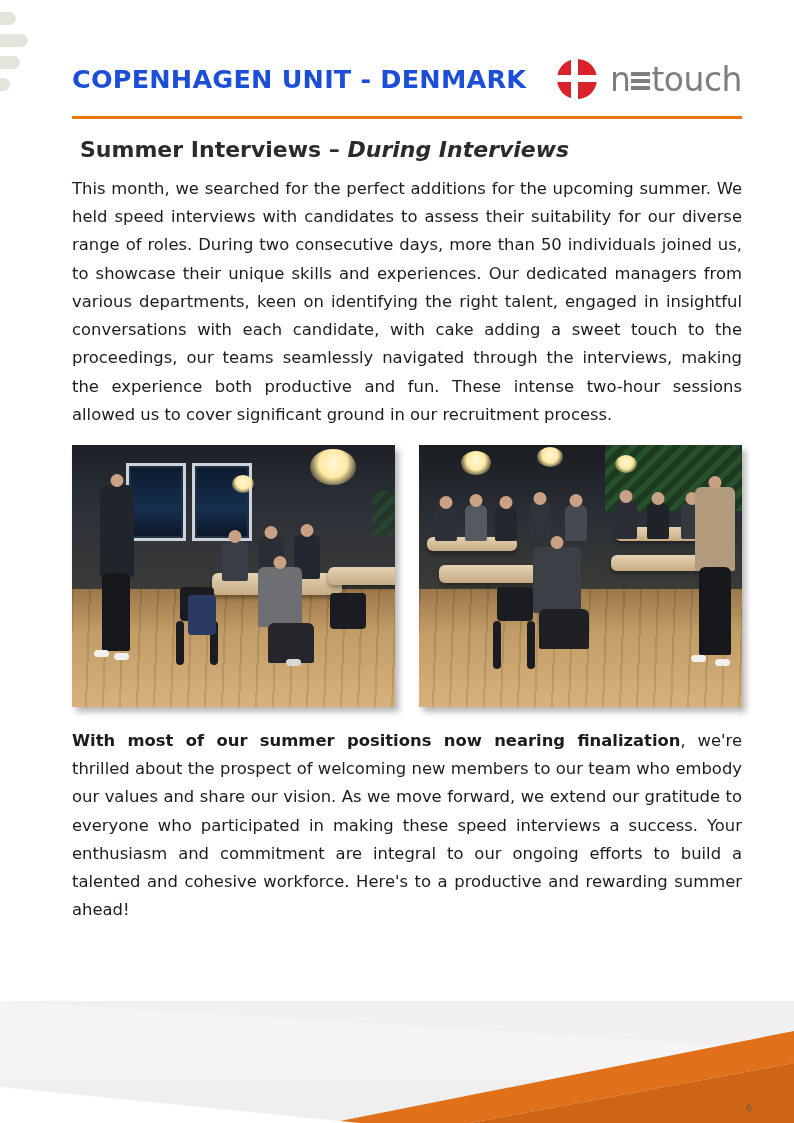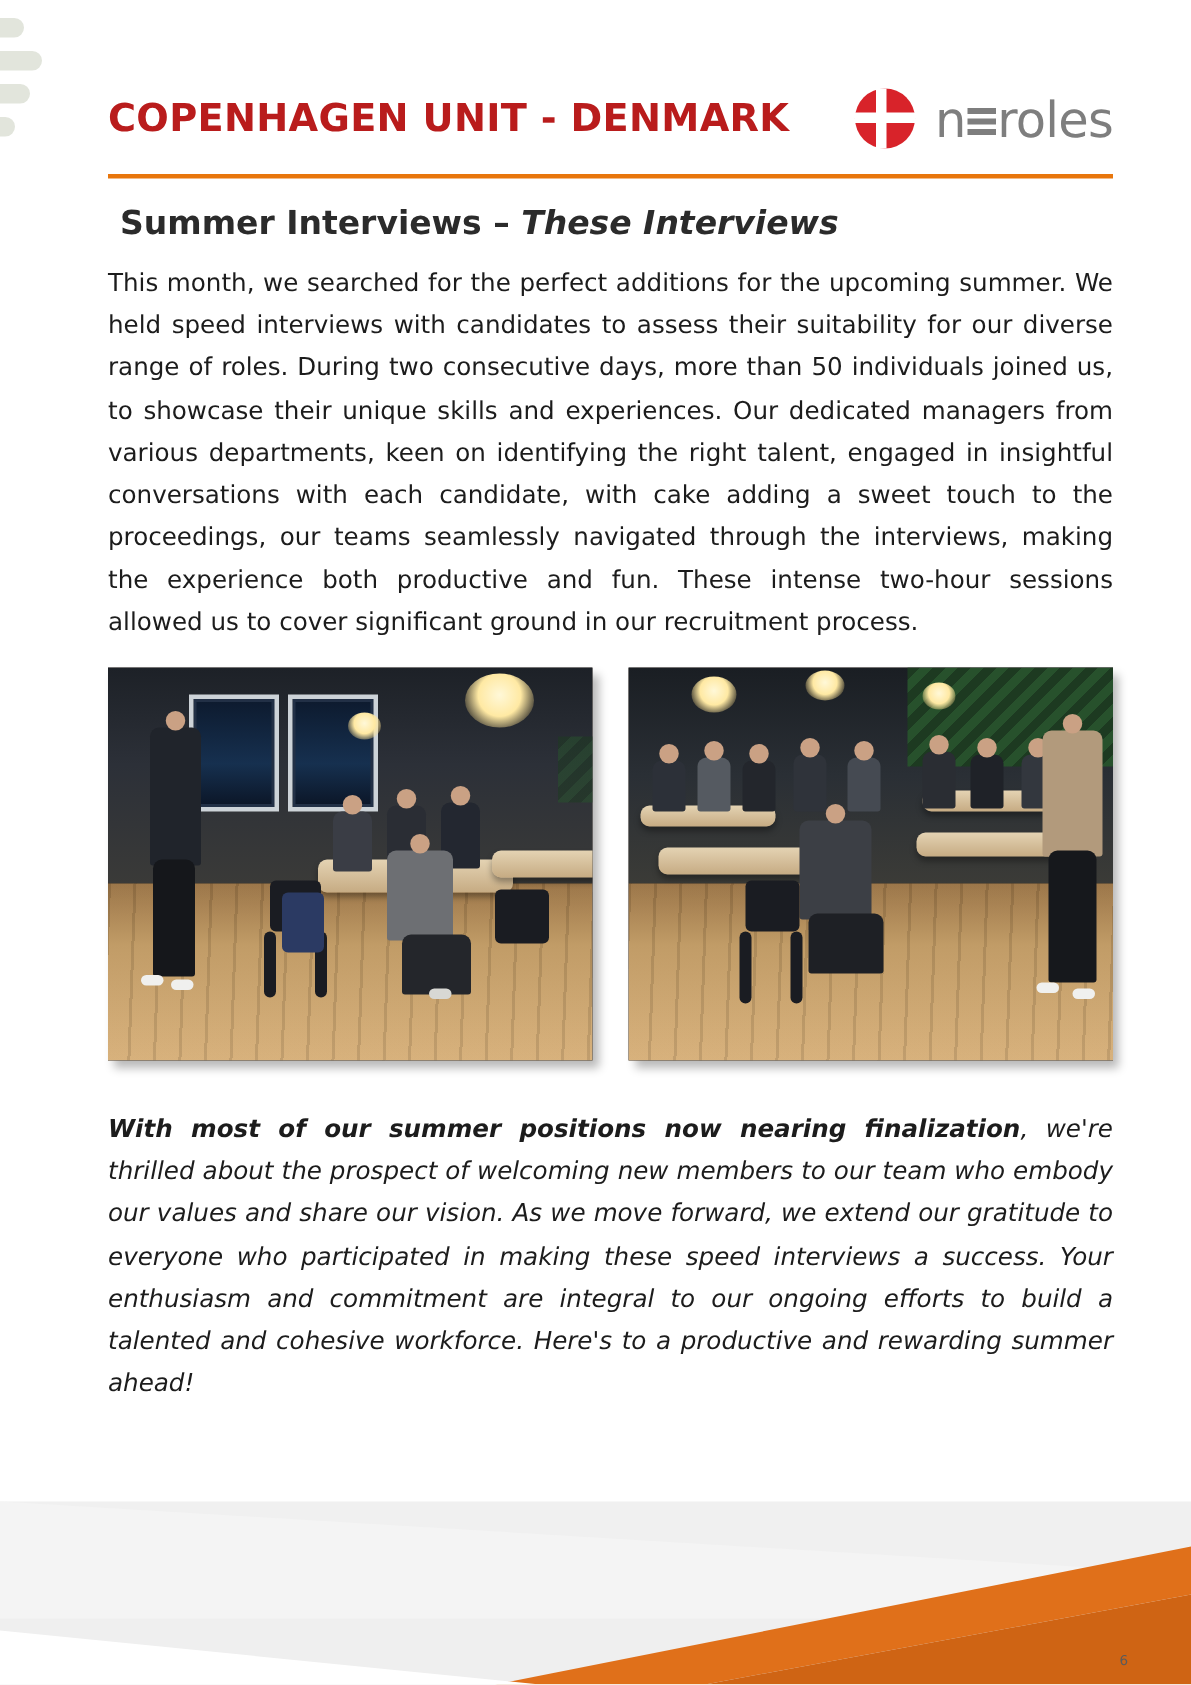--- a/index.html
+++ b/index.html
@@ -53,21 +53,21 @@
   
   .header-row {
     display: flex;
     align-items: center;
     justify-content: space-between;
     height: 62px;
   }
   .unit-title {
     font-size: 25.5px;
     font-weight: bold;
-    color: #b91c1c;
+    color: #1d4ed8;
     letter-spacing: 0.2px;
     white-space: nowrap;
   }
   .brand {
     display: flex;
     align-items: center;
     gap: 13px;
   }
   .flag-logo {
     width: 40px;
@@ -233,26 +233,25 @@
   }
   .shoe {
     position: absolute;
     width: 15px; height: 7px;
     border-radius: 4px;
     background: #f0f0ee;
   }
 
   
   .closing {
-    margin-top: 32px;
+    margin-top: 20px;
     font-size: 16.4px;
     line-height: 1.72;
     color: #1c1c1c;
     text-align: justify;
-    font-style: italic;
   }
   .closing b { font-weight: bold; }
 
   
   .footer-deco {
     position: absolute;
     left: 0;
     bottom: 0;
     width: 794px;
     height: 140px;
@@ -284,28 +283,28 @@
       <div class="unit-title">COPENHAGEN UNIT - DENMARK</div>
       <div class="brand">
         <div class="flag-logo"></div>
         <div class="wordmark">
           <span>n</span>
           <span class="e-glyph">
               <i></i>
               <i></i>
               <i></i>
             </span>
-          <span>roles</span>
+          <span>touch</span>
         </div>
       </div>
     </div>
     <div class="header-rule"></div>
 
     <div class="article-title">
-      <span>Summer Interviews – </span><span class="em">These Interviews</span>
+      <span>Summer Interviews – </span><span class="em">During Interviews</span>
     </div>
 
     <div class="body-text">This month, we searched for the perfect additions for the upcoming summer. We held speed interviews with candidates to assess their suitability for our diverse range of roles. During two consecutive days, more than 50 individuals joined us, to showcase their unique skills and experiences. Our dedicated managers from various departments, keen on identifying the right talent, engaged in insightful conversations with each candidate, with cake adding a sweet touch to the proceedings, our teams seamlessly navigated through the interviews, making the experience both productive and fun. These intense two-hour sessions allowed us to cover significant ground in our recruitment process.</div>
 
     <div class="photos">
 
       <div class="photo">
         <div class="room">
           <div class="wall"></div>
           <div class="floor"></div>

